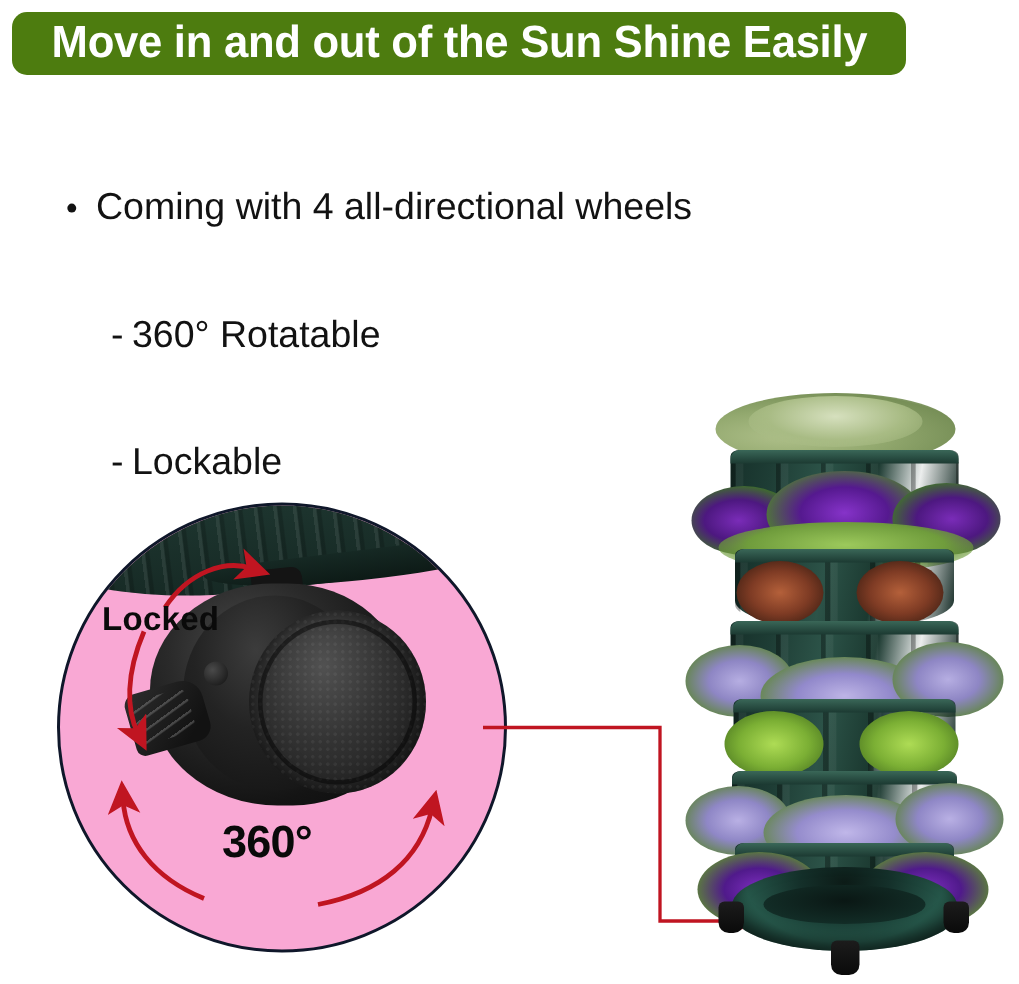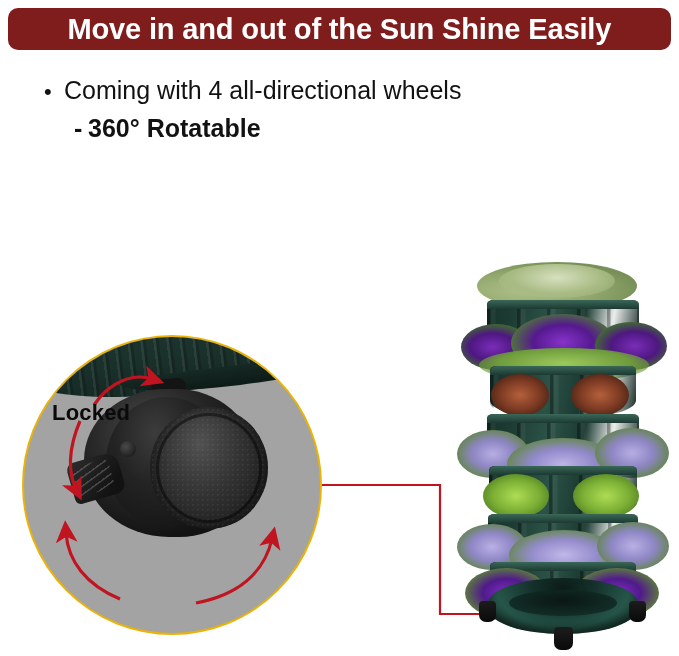--- a/index.html
+++ b/index.html
@@ -14,23 +14,23 @@
     overflow: hidden;
     font-family: "Liberation Sans", sans-serif;
     color: #111111;
   }
 
   
   #header-banner {
     position: absolute;
     left: 8px;
     top: 8px;
-    width: 663px;
+    width: 596px;
     height: 42px;
-    background: #7f1d1d;
+    background: #4d7c0f;
     border-radius: 10px;
     display: flex;
     align-items: center;
     justify-content: center;
     box-sizing: border-box;
   }
   #header-title {
     font-family: "Liberation Sans Narrow", "Liberation Sans", sans-serif;
     font-weight: bold;
     font-size: 30px;
@@ -47,27 +47,27 @@
     left: 44px;
     top: 72px;
     width: 630px;
   }
   .feature-row {
     display: block;
     font-size: 25px;
     line-height: 37px;
     color: #121212;
     white-space: nowrap;
+    margin-top: 48px;
   }
   .feature-row.bullet {
     padding-left: 0;
   }
   .feature-row.sub {
     padding-left: 30px;
-    font-weight: bold;
   }
   .bullet-dot {
     display: inline-block;
     width: 20px;
     font-size: 22px;
     vertical-align: baseline;
   }
   .dash-mark {
     display: inline-block;
     width: 14px;
@@ -76,29 +76,29 @@
   
   #zoom-callout {
     position: absolute;
     left: 22px;
     top: 335px;
     width: 300px;
     height: 300px;
   }
   #callout-circle-ring {
     position: absolute;
-    left: 0;
+    left: 16px;
     top: 0;
     width: 300px;
     height: 300px;
     box-sizing: border-box;
-    border: 2px solid #eab308;
+    border: 2px solid #0f172a;
     border-radius: 50%;
     overflow: hidden;
-    background: #a3a3a3;
+    background: #f9a8d4;
   }
 
   
   .rim-slab {
     position: absolute;
     left: -40px;
     top: -54px;
     width: 390px;
     height: 108px;
     background: linear-gradient(180deg, #223B34 0%, #1C332D 55%, #162924 100%);
@@ -365,20 +365,23 @@
 <div id="feature-list">
 
   <div class="feature-row bullet">
     <span class="bullet-dot">•</span><span>Coming with 4 all-directional wheels</span>
   </div>
 
   <div class="feature-row sub">
     <span class="dash-mark">-</span><span>360° Rotatable</span>
   </div>
 
+  <div class="feature-row sub">
+    <span class="dash-mark">-</span><span>Lockable</span>
+  </div>
 
 
 
 </div>
 
 <div id="zoom-callout">
   <div id="callout-circle-ring">
 
     <div class="rim-slab"></div>
     <div class="rim-ridges"></div>
@@ -404,20 +407,21 @@
       <path d="M70,68 C86,44 110,36 128,42" fill="none" stroke="#C01521" stroke-width="3.2" marker-end="url(#ah)"></path>
 
       <path d="M56,84 C44,112 44,136 52,152" fill="none" stroke="#C01521" stroke-width="3.2" marker-end="url(#ah)"></path>
 
       <path d="M96,262 C62,248 44,224 42,196" fill="none" stroke="#C01521" stroke-width="3.2" marker-end="url(#ah)"></path>
 
       <path d="M172,266 C214,258 240,236 248,202" fill="none" stroke="#C01521" stroke-width="3.2" marker-end="url(#ah)"></path>
     </svg>
 
     <div id="locked-label">Locked</div>
+    <div id="deg-label">360°</div>
   </div>
 </div>
 
 <svg id="leader-line" viewBox="0 0 220 180">
   <path d="M22,25 L140,25 L140,154 L192,154" fill="none" stroke="#C01521" stroke-width="2.2"></path>
 </svg>
 <div id="dot-marker"></div>
 
 <div id="planter-tower">
 

